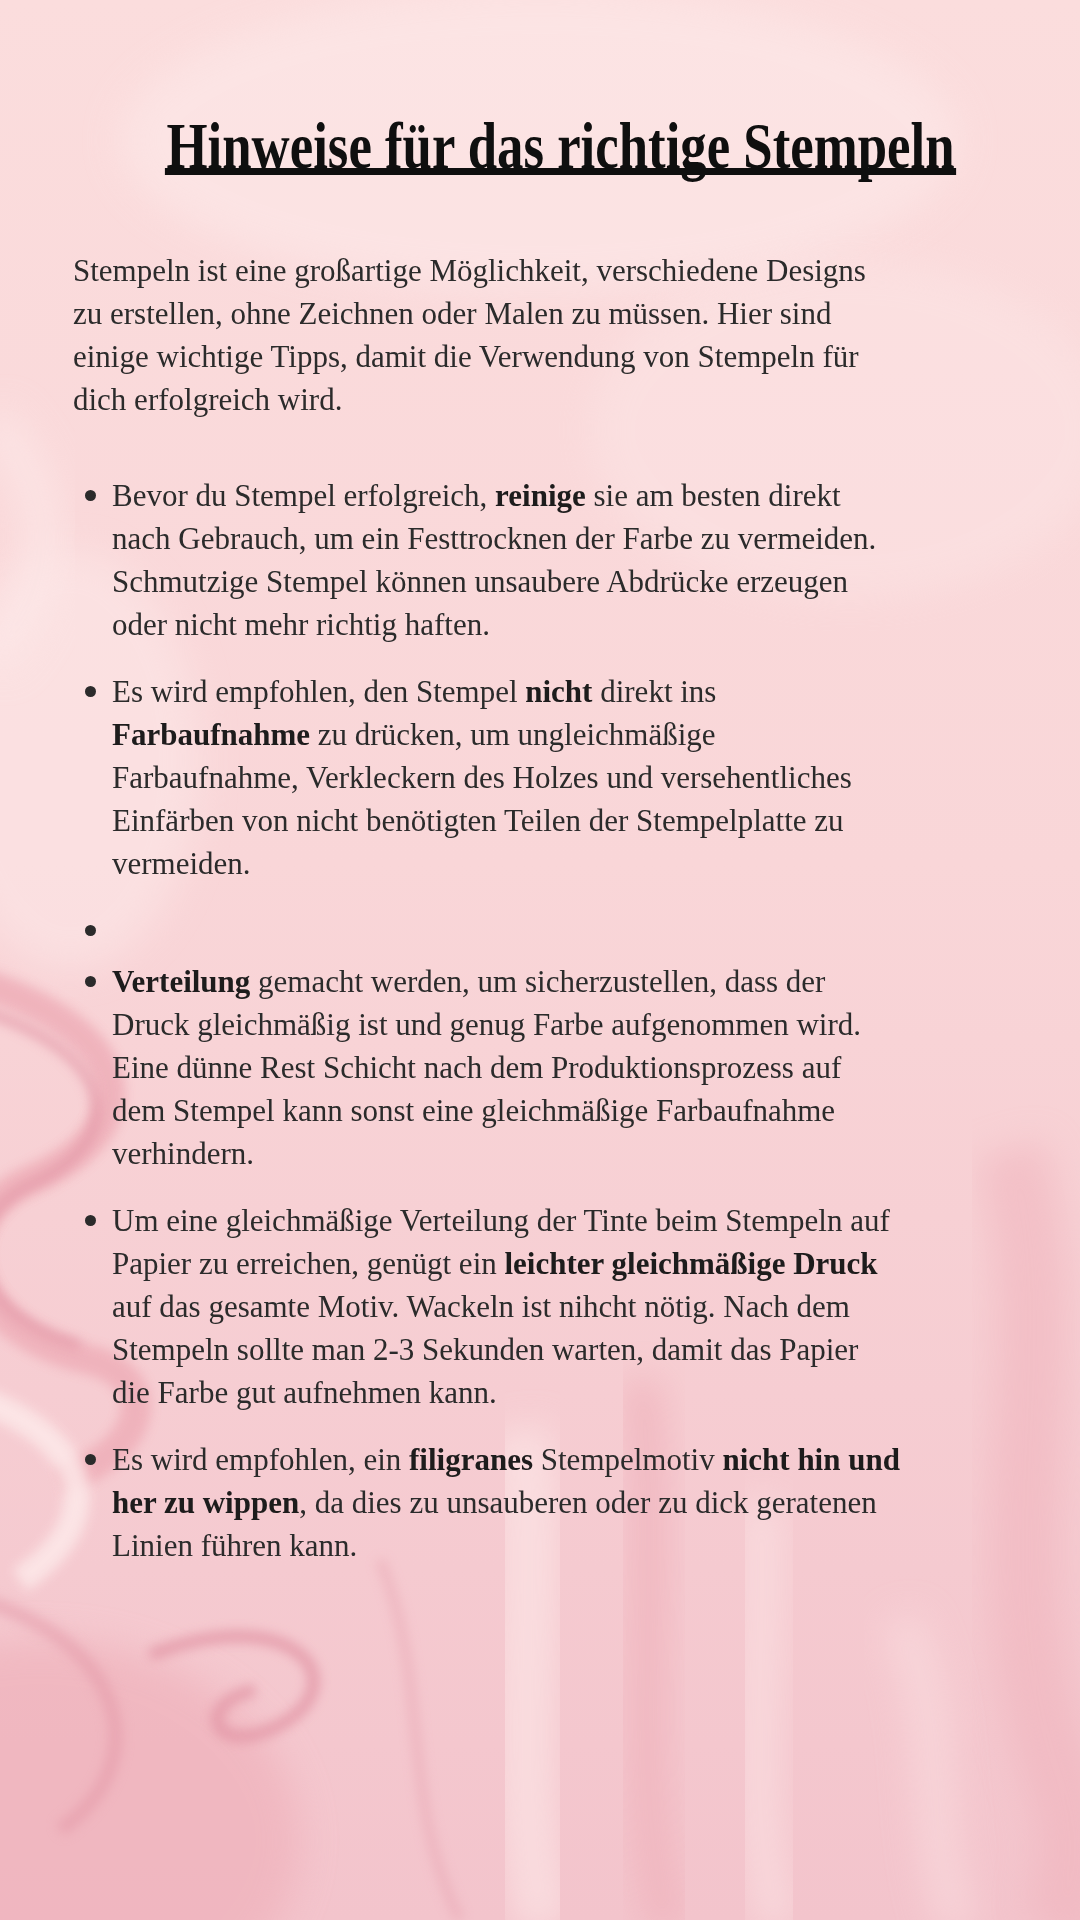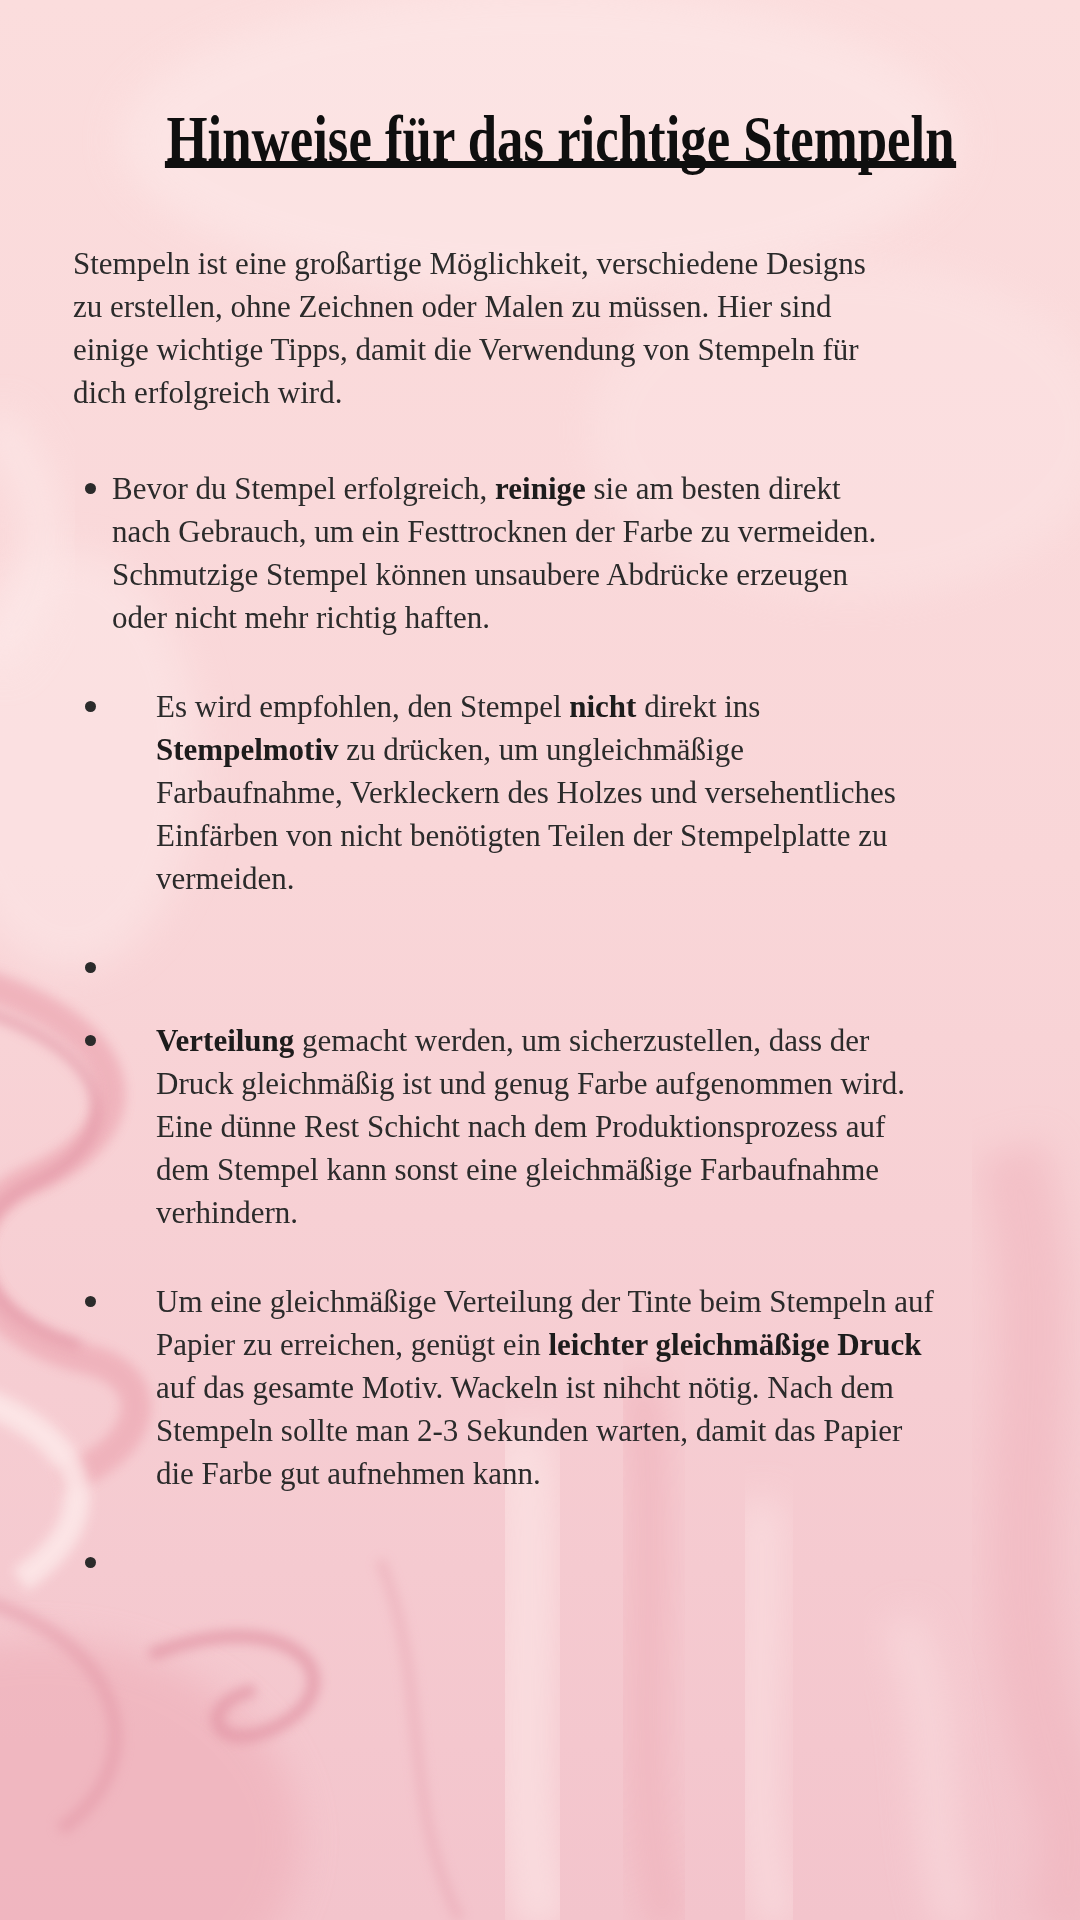--- a/index.html
+++ b/index.html
@@ -26,21 +26,21 @@
   .content {
     position: relative;
     padding: 106px 16px 0 57px;
     color: var(--text, #2b2b2b);
     font-family: "Liberation Serif", serif;
   }
 
   h1.title {
     display: flex;
     justify-content: center;
-    margin: 0;
+    margin: 7px;
     height: 66px;
     text-align: right;
   }
   .title-inner {
     position: relative;
     display: inline-block;
     font-family: "Liberation Serif", serif;
     font-weight: bold;
     font-size: 66px;
     line-height: 1;
@@ -65,21 +65,21 @@
     line-height: 43px;
     white-space: pre-line;
   }
 
   ul.tips {
     list-style: none;
     margin: 53px 0 0 0;
     padding: 0;
   }
   ul.tips li { display: flex; }
-  ul.tips li + li { margin-top: 46px; gap: 44px; }
+  ul.tips li + li { margin-top: 24px; }
 
   .dot {
     flex: 0 0 11px;
     width: 11px;
     height: 11px;
     border-radius: 50%;
     background: var(--text, #222);
     margin: 16px 16px 0 28px;
   }
 
@@ -142,21 +142,21 @@
       <li>
           <span class="dot"></span>
           <div class="li-text"><span>Bevor du Stempel erfolgreich, </span><strong>reinige</strong><span> sie am besten direkt
 nach Gebrauch, um ein Festtrocknen der Farbe zu vermeiden.
 Schmutzige Stempel können unsaubere Abdrücke erzeugen
 oder nicht mehr richtig haften.</span></div>
         </li>
       <li>
           <span class="dot"></span>
           <div class="li-text"><span>Es wird empfohlen, den Stempel </span><strong>nicht</strong><span> direkt ins
-</span><strong>Stempelmotiv</strong><span> zu drücken, um ungleichmäßige
+</span><strong>Farbaufnahme</strong><span> zu drücken, um ungleichmäßige
 Farbaufnahme, Verkleckern des Holzes und versehentliches
 Einfärben von nicht benötigten Teilen der Stempelplatte zu
 vermeiden.</span></div>
         </li>
       <li>
           <span class="dot"></span>
         </li>
       <li>
           <span class="dot"></span>
           <div class="li-text"><strong>Verteilung</strong><span> gemacht werden, um sicherzustellen, dass der
@@ -168,17 +168,20 @@
       <li>
           <span class="dot"></span>
           <div class="li-text"><span>Um eine gleichmäßige Verteilung der Tinte beim Stempeln auf
 Papier zu erreichen, genügt ein </span><strong>leichter gleichmäßige Druck</strong><span>
 auf das gesamte Motiv. Wackeln ist nihcht nötig. Nach dem
 Stempeln sollte man 2-3 Sekunden warten, damit das Papier
 die Farbe gut aufnehmen kann.</span></div>
         </li>
       <li>
           <span class="dot"></span>
+          <div class="li-text"><span>Es wird empfohlen, ein </span><strong>filigranes</strong><span> Stempelmotiv </span><strong>nicht hin und
+her zu wippen</strong><span>, da dies zu unsauberen oder zu dick geratenen
+Linien führen kann.</span></div>
         </li>
     </ul>
 
   </div>
 </div>
 
 </body></html>

